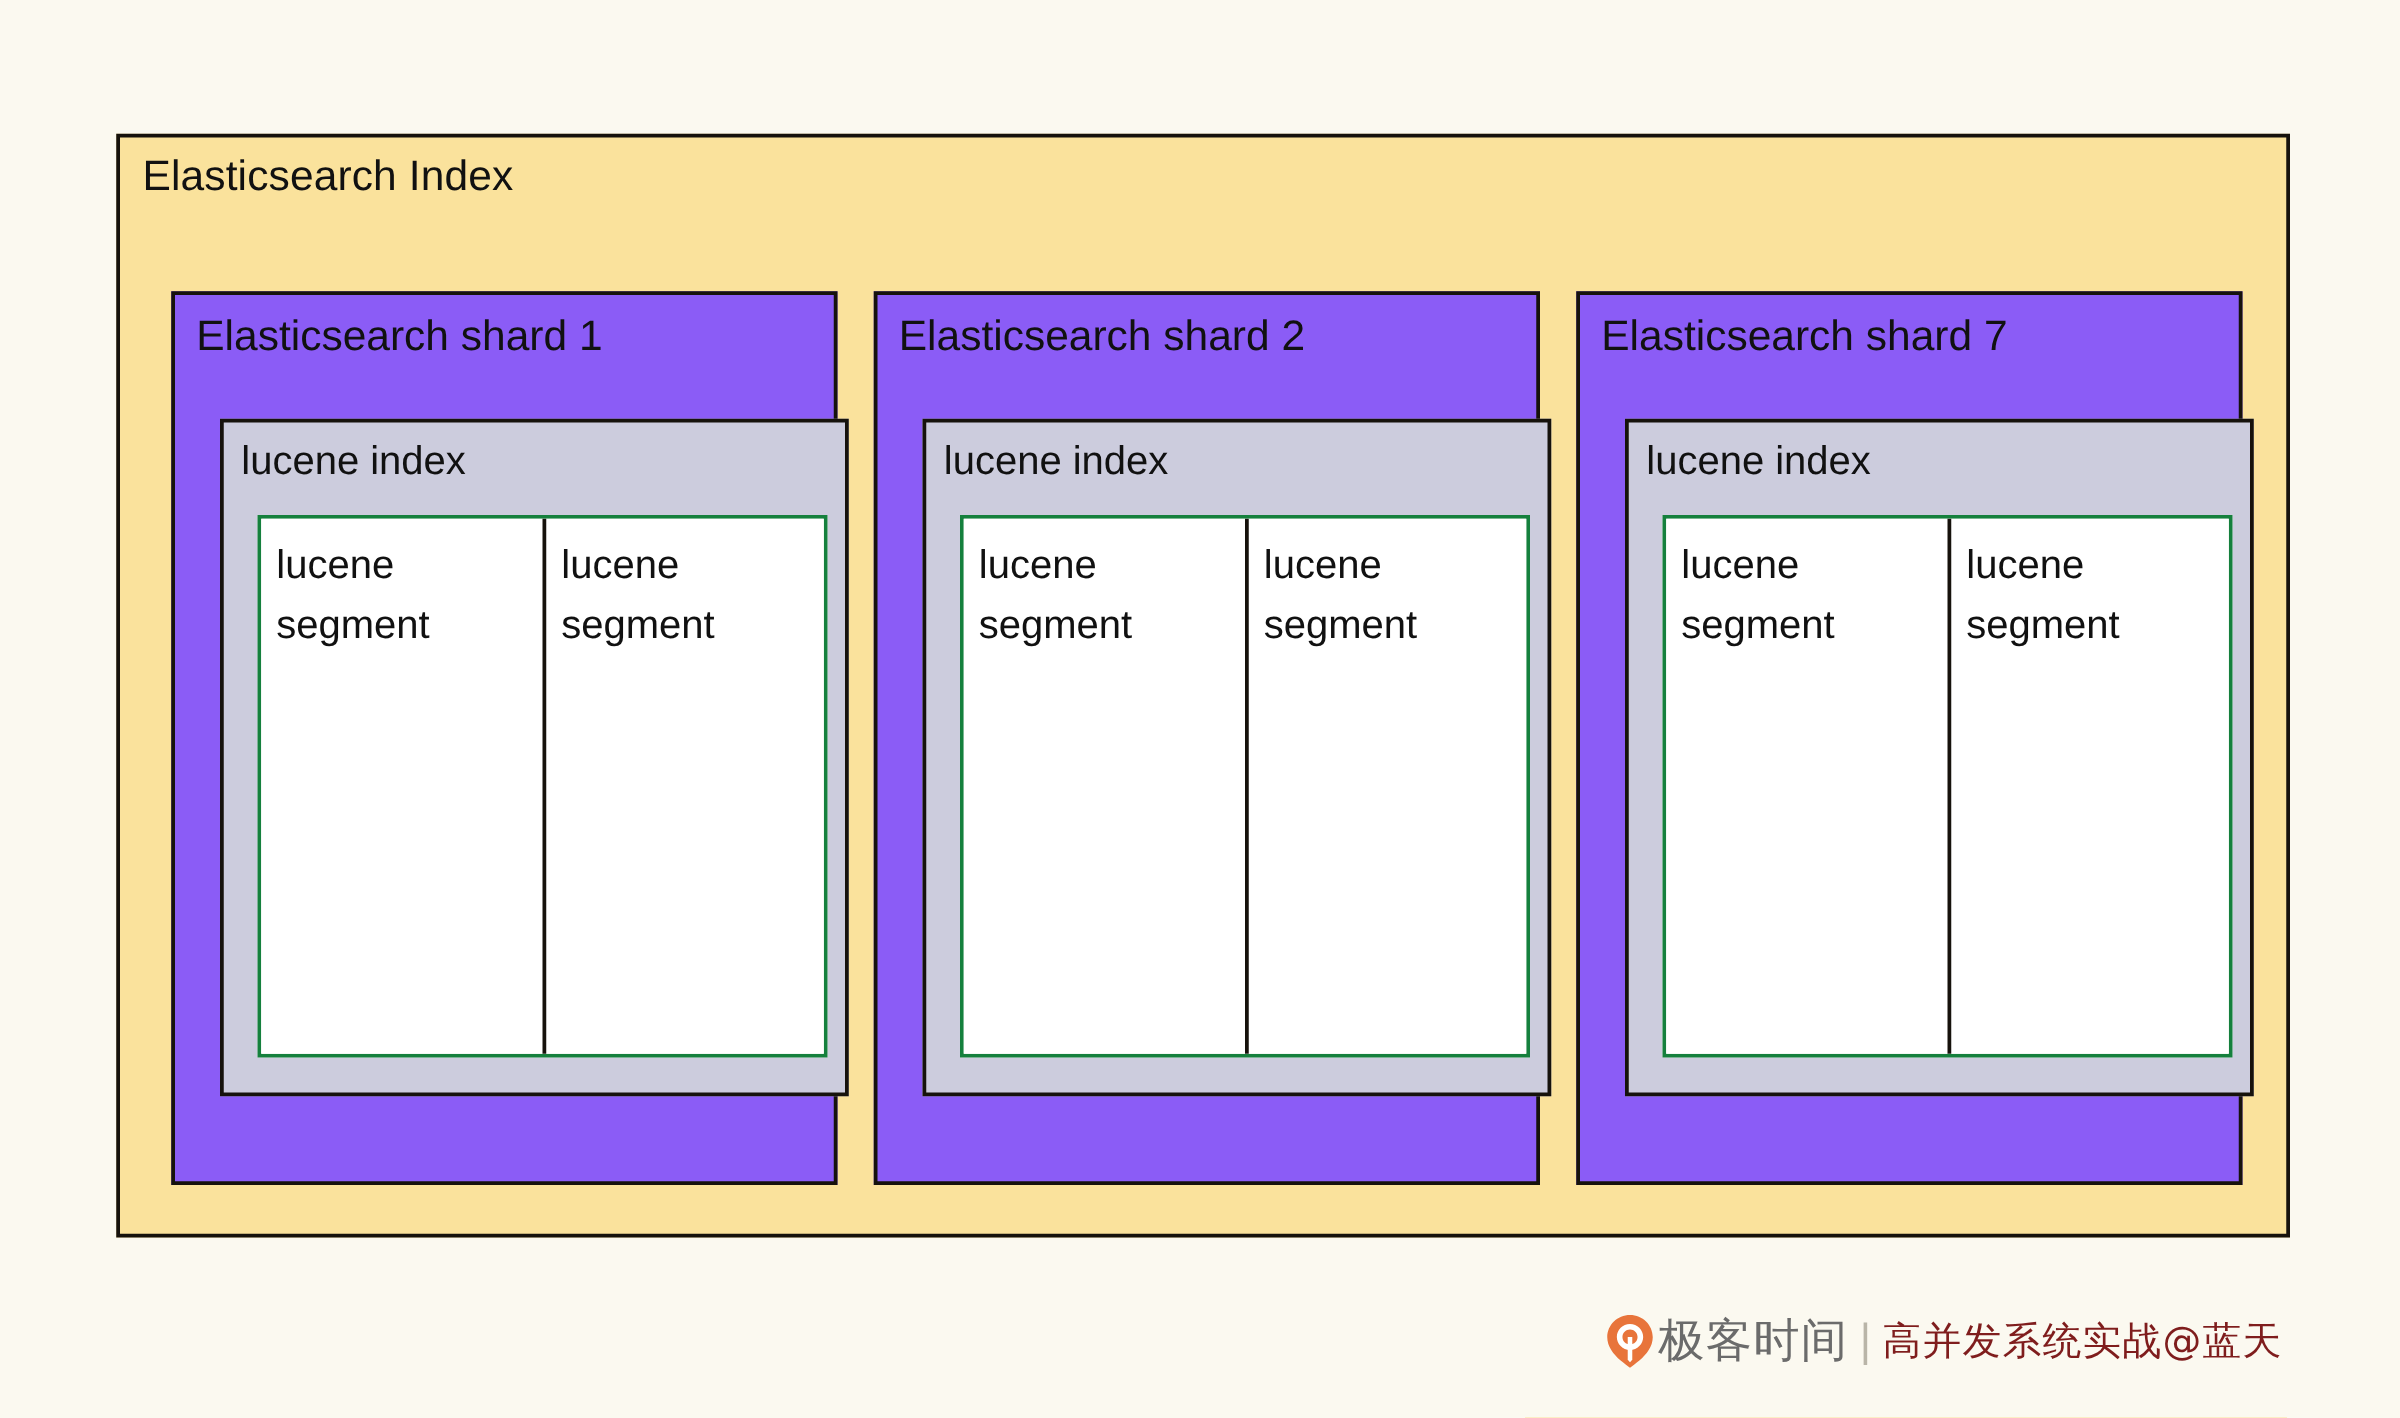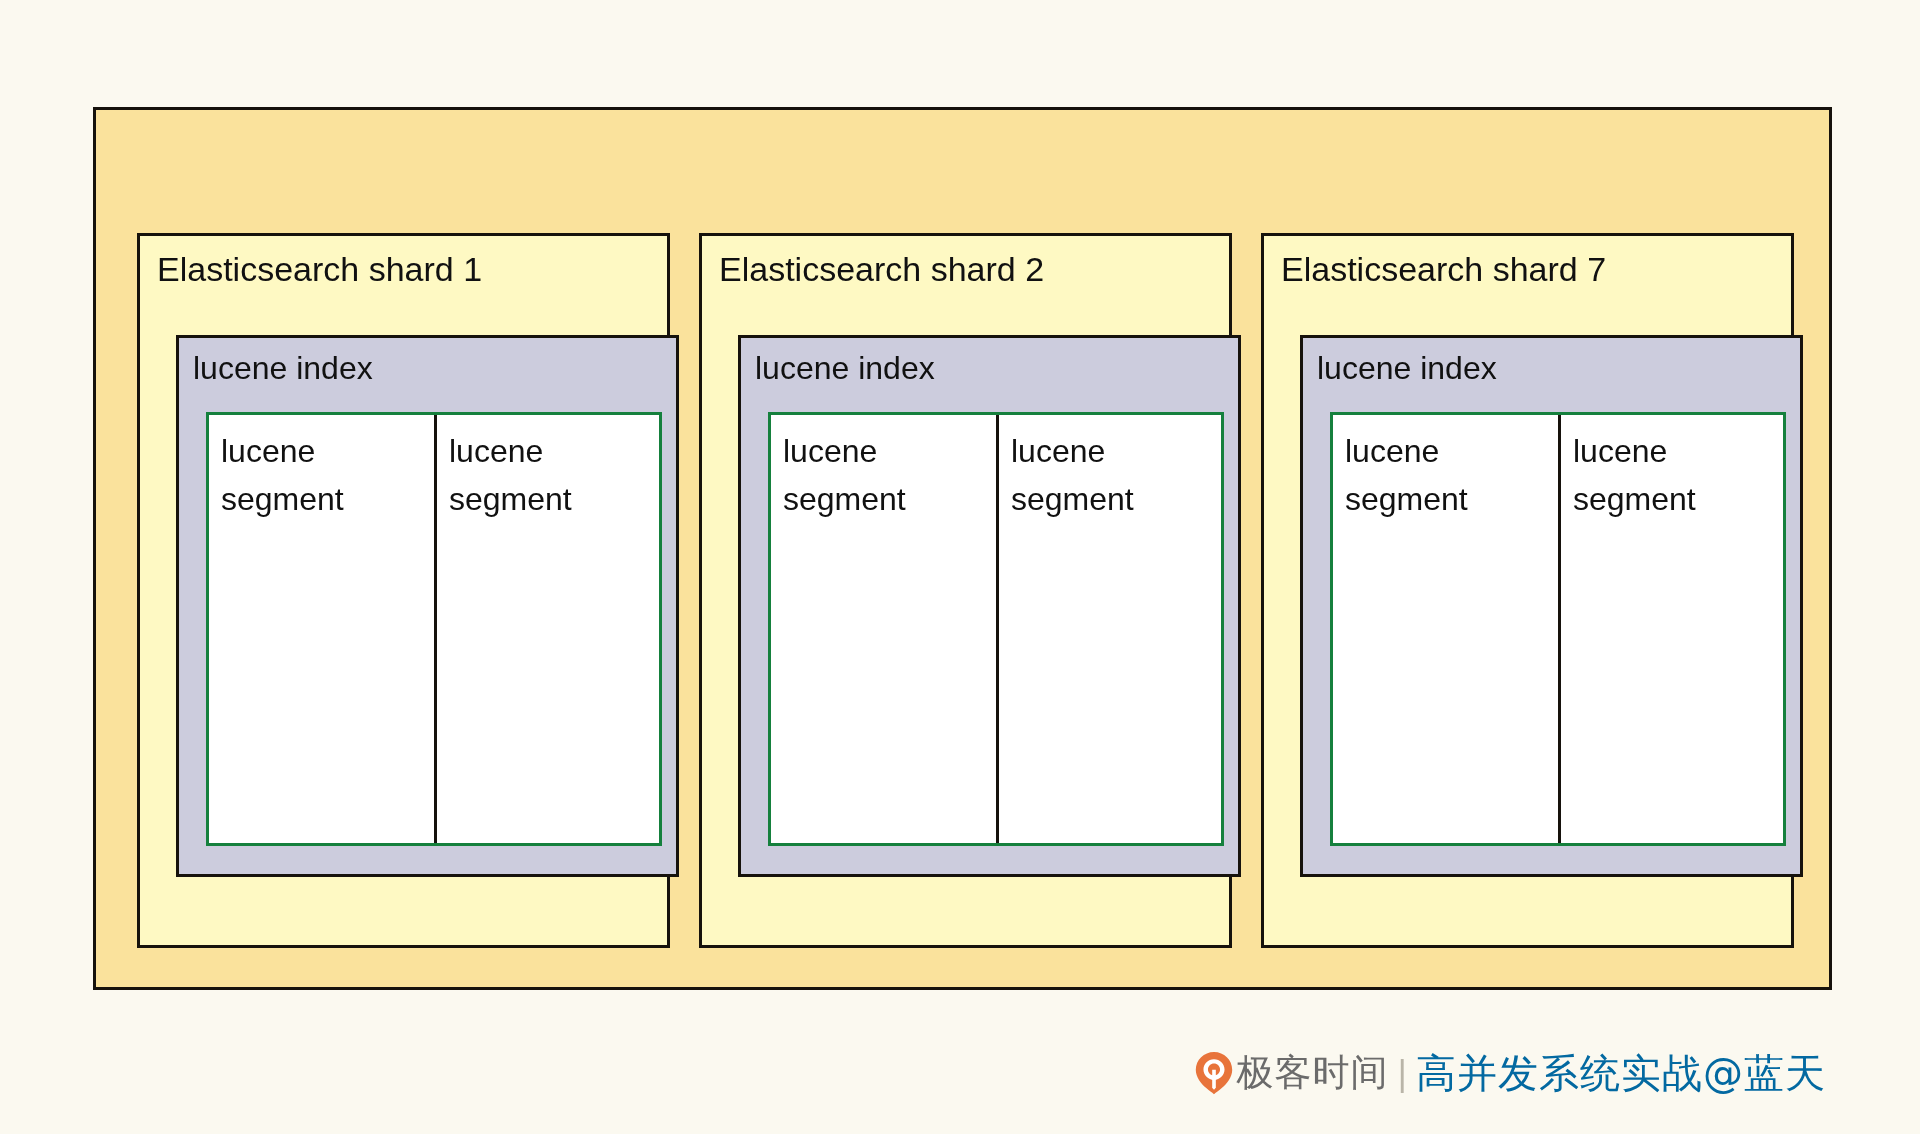--- a/index.html
+++ b/index.html
@@ -48,21 +48,21 @@
     width: 1657px;
     height: 715px;
     display: flex;
     justify-content: space-between;
     align-items: stretch;
   }
 
   .shard {
     position: relative;
     width: 533px;
-    background: #fef9c3;
+    background: #8b5cf6;
     border: 3px solid #16120c;
     box-sizing: border-box;
   }
 
   .shard-title {
     position: absolute;
     left: 17px;
     top: 12px;
     font-size: 34px;
     line-height: 42px;
@@ -156,32 +156,33 @@
 
   .wm-divider {
     color: #b9b5a8;
     font-size: 34px;
     line-height: 46px;
     margin: 0 8px;
     font-family: "DejaVu Sans", sans-serif;
   }
 
   .wm-course {
-    font-size: 40px;
+    font-size: 31px;
     line-height: 46px;
-    color: #0369a1;
+    color: #7f1d1d;
     letter-spacing: 1px;
     font-family: "DejaVu Sans", sans-serif;
   }
 </style>
 </head>
 <body>
 
 <div class="es-index">
 
+  <div class="es-index-title">Elasticsearch Index</div>
 
   <div class="shard-row">
 
     <div class="shard">
       <div class="shard-title">Elasticsearch shard 1</div>
 
       <div class="lucene-index">
         <div class="lucene-index-title">lucene index</div>
 
         <div class="segment-pair">

